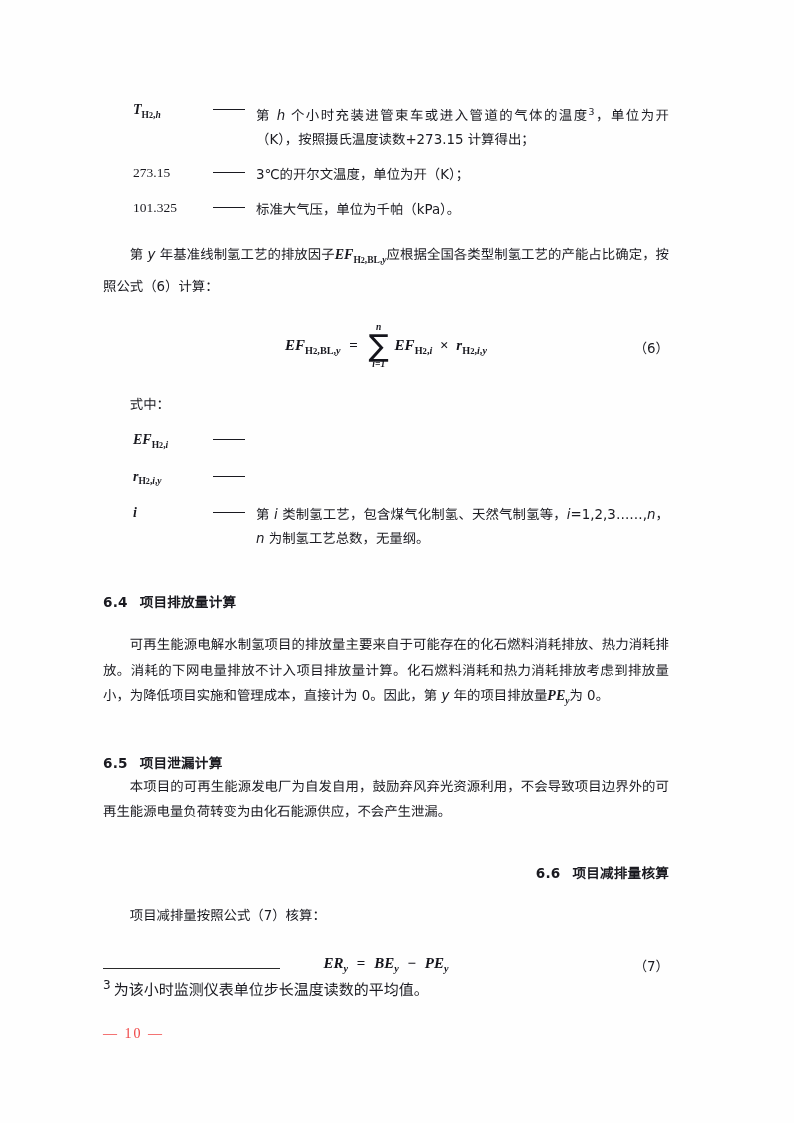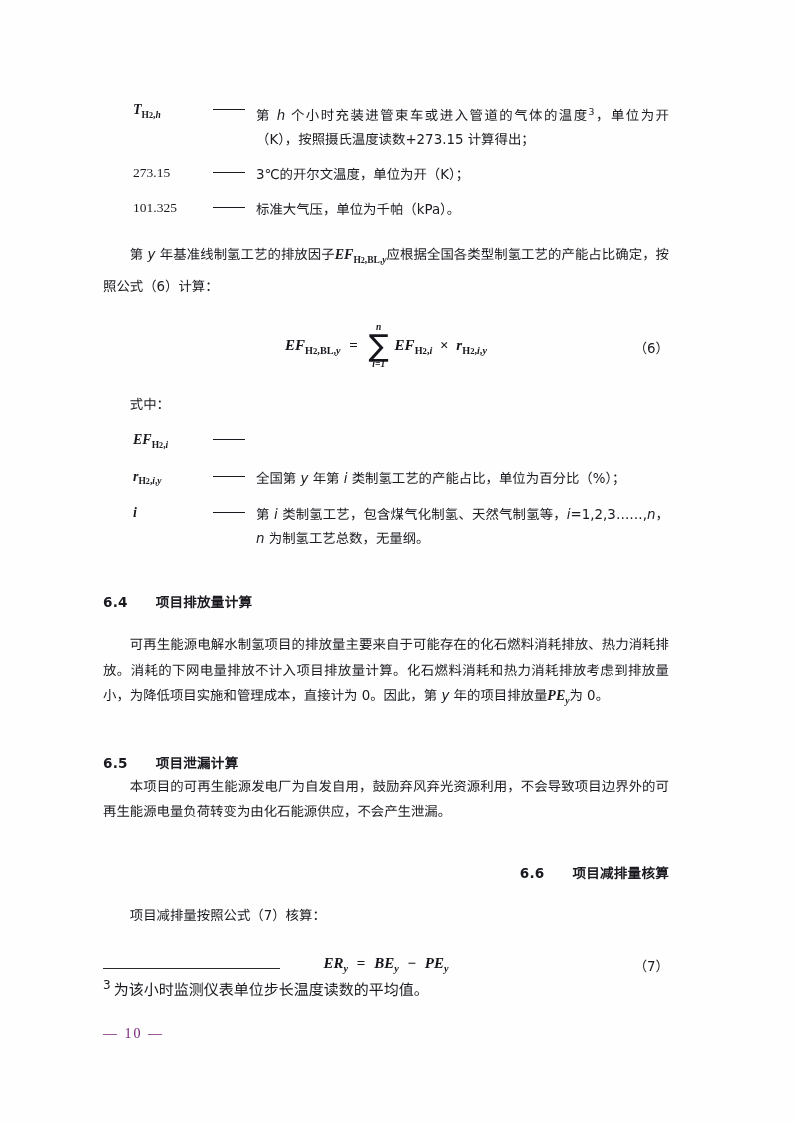--- a/index.html
+++ b/index.html
@@ -76,21 +76,21 @@
 
   
   h2.sec {
     font-size: 13.6px;
     font-family: "DejaVu Sans", "Liberation Sans", sans-serif;
     font-weight: bold;
     margin: 0;
     line-height: 22px;
     letter-spacing: 0.2px;
   }
-  h2.sec .num { margin-right: 28px; }
+  h2.sec .num { margin-right: 12px; }
 
   
   .eqwrap {
     position: relative;
     display: block;
     width: 100%;
   }
   .eq {
     text-align: center;
     font-family: "Liberation Serif", "DejaVu Serif", serif;
@@ -167,21 +167,21 @@
   .footnote .ftext sup { font-size: 0.8em; margin-right: 3px; }
 
   
   .pagenum {
     position: absolute;
     left: 103px;
     top: 1026px;
     font-size: 14px;
     font-family: "Liberation Serif", "DejaVu Serif", serif;
     letter-spacing: 2px;
-    color: #701a75;
+    color: #ef4444;
   }
 </style>
 </head>
 <body>
 
 <div class="page">
 
   <div class="content">
 
     <div class="deflist">
@@ -249,23 +249,20 @@
           </div>
       </div>
 
       <div class="defrow">
         <div class="sym">
           <span class="imath"><i>r</i><sub>H<span style="font-size:0.85em">2</span>,<i>i</i>,<i>y</i></sub></span>
         </div>
         <div class="dash">
             <i></i>
           </div>
-        <div class="desc">
-          全国第 <span class="ital">y</span> 年第 <span class="ital">i</span> 类制氢工艺的产能占比，单位为百分比（%）；
-        </div>
       </div>
 
       <div class="defrow">
         <div class="sym">
           <span class="imath"><i>i</i></span>
         </div>
         <div class="dash">
             <i></i>
           </div>
         <div class="desc">

